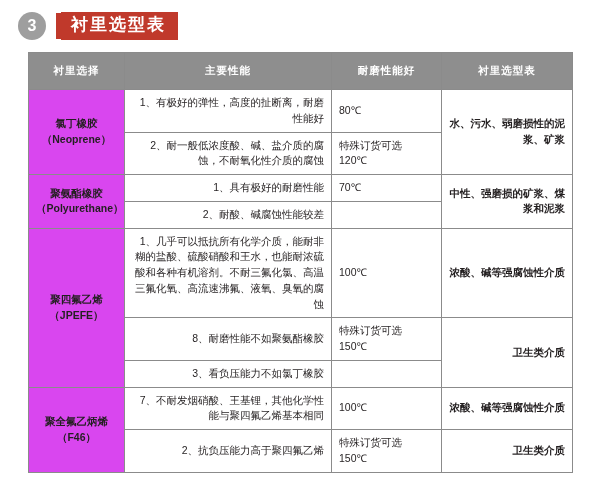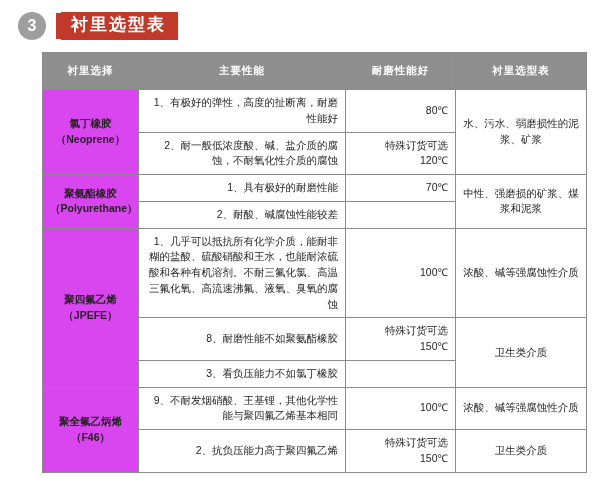--- a/index.html
+++ b/index.html
@@ -58,21 +58,21 @@
     color: #ffffff;
     font-size: 17px;
     font-weight: bold;
     letter-spacing: 2px;
     padding: 4px 12px 5px 10px;
     line-height: 1.1;
   }
 
   
   .table-wrap {
-    padding: 12px 28px 0 42px;
+    padding: 12px 28px 0 28px;
     box-sizing: border-box;
   }
   table.spec {
     border-collapse: collapse;
     width: 544px;
     table-layout: fixed;
     border: 1px solid #8b8b8b;
   }
   table.spec th, table.spec td {
     border: 1px solid #8b8b8b;
@@ -102,27 +102,28 @@
     font-weight: bold;
     font-size: 11px;
     line-height: 1.5;
     padding: 6px 4px;
   }
   td.perf {
     text-align: right;
     padding: 7px 8px;
   }
   td.temp {
+    text-align: left;
+    line-height: 1.45;
+  }
+  td.scope {
     text-align: right;
-    line-height: 1.45;
-  }
-  td.scope {
-    text-align: center;
     padding: 7px 9px;
     line-height: 1.55;
+    font-weight: bold;
   }
 </style>
 </head>
 <body>
 
 <div class="page">
 
   <div class="header">
     <div class="badge">3</div>
     <div class="title-wrap">
@@ -178,21 +179,21 @@
             <td class="perf">8、耐磨性能不如聚氨酯橡胶</td>
             <td class="temp">特殊订货可选<br>150℃</td>
             <td class="scope" rowspan="2">卫生类介质</td>
           </tr>
           <tr>
             <td class="perf">3、看负压能力不如氯丁橡胶</td>
             <td class="temp"></td>
           </tr>
           <tr>
             <td class="lining" rowspan="2">聚全氟乙炳烯<br>（F46）</td>
-            <td class="perf">9、不耐发烟硝酸、王基锂，其他化学性能与聚四氟乙烯基本相同</td>
+            <td class="perf">7、不耐发烟硝酸、王基锂，其他化学性能与聚四氟乙烯基本相同</td>
             <td class="temp">100℃</td>
             <td class="scope" rowspan="1">浓酸、碱等强腐蚀性介质</td>
           </tr>
           <tr>
             <td class="perf">2、抗负压能力高于聚四氟乙烯</td>
             <td class="temp">特殊订货可选<br>150℃</td>
             <td class="scope" rowspan="1">卫生类介质</td>
           </tr>
         </tbody>
     </table>

